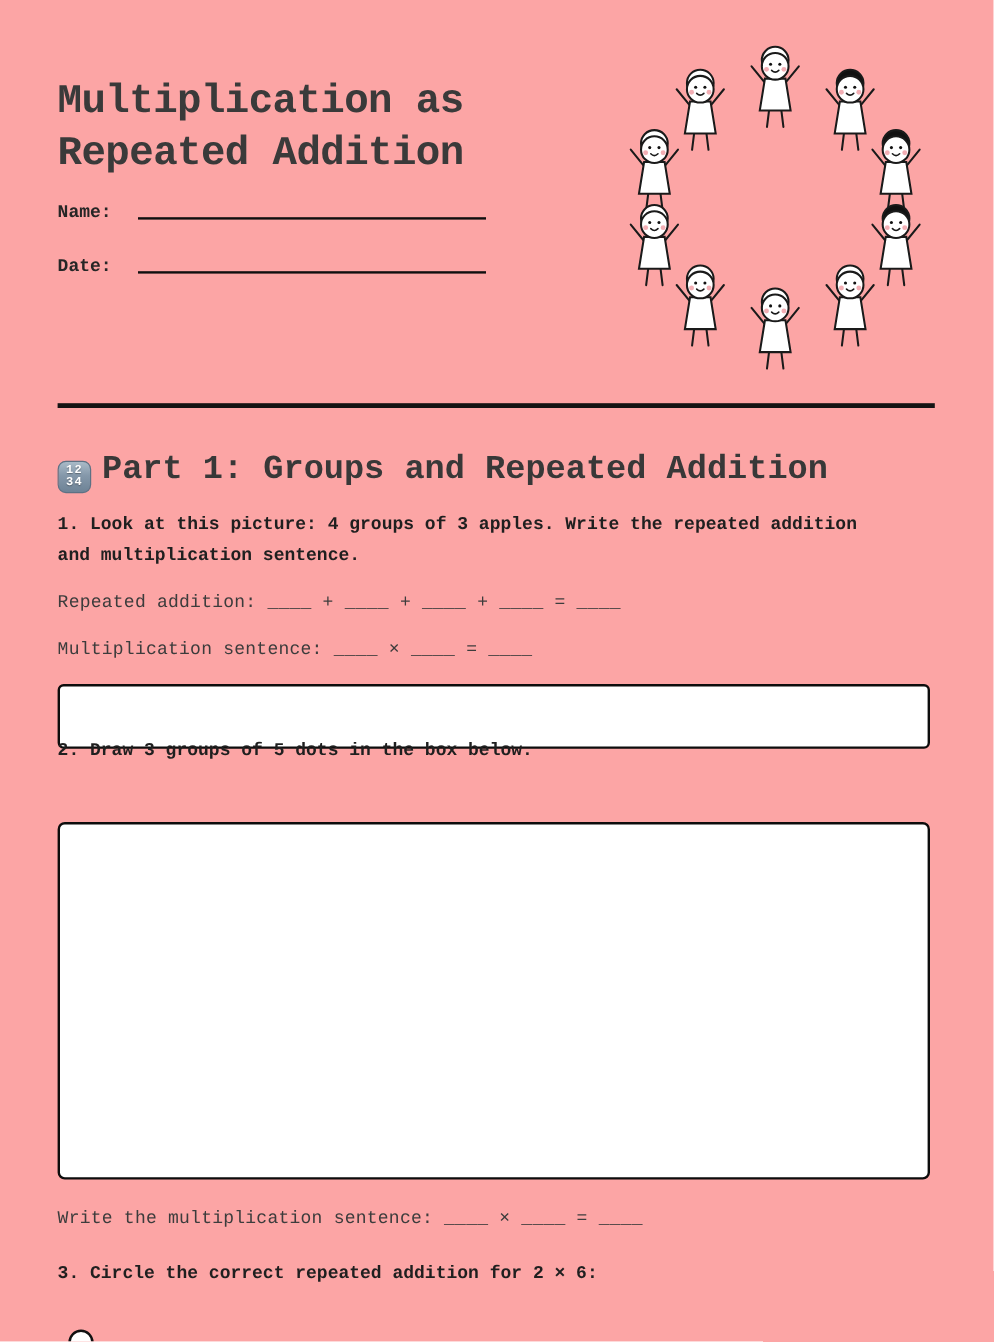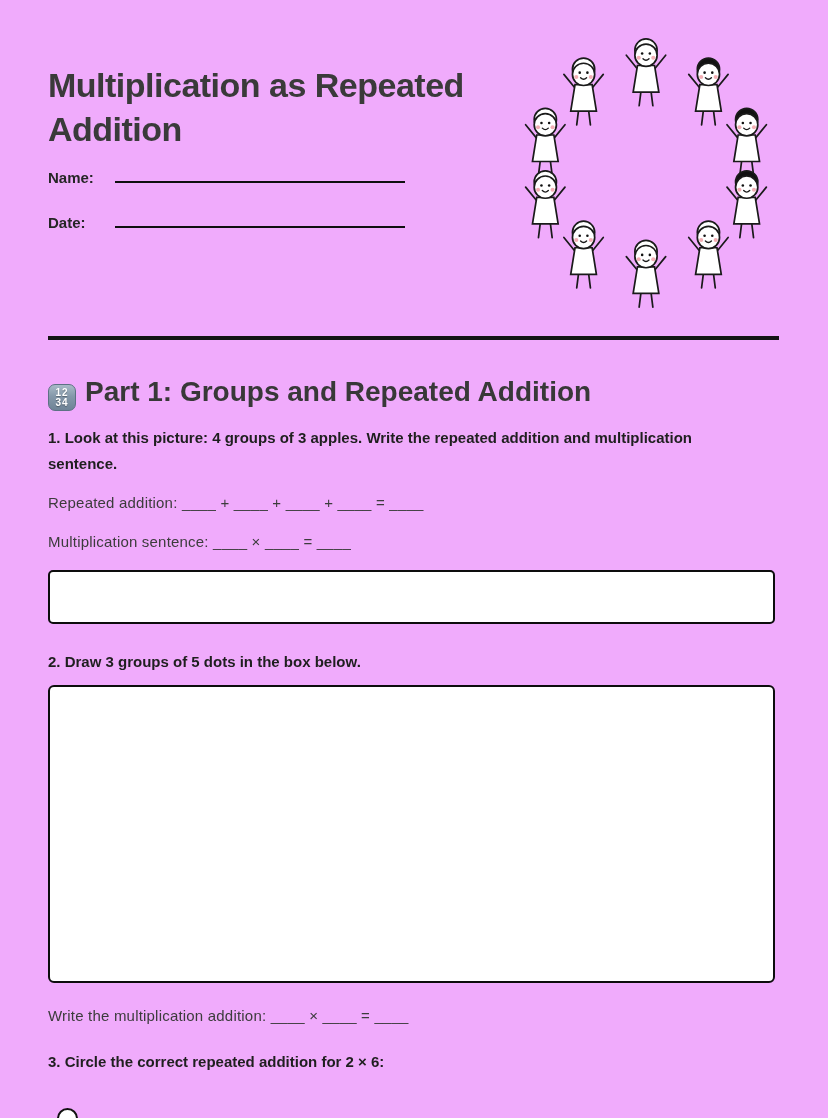--- a/index.html
+++ b/index.html
@@ -1,20 +1,20 @@
 <!DOCTYPE html>
 <html><head>
 <meta charset="utf-8">
 <style>
   html,body{margin:0;padding:0;background:#ffffff;}
   .page{
     position:relative;
     width:828px;height:1118px;
-    background:#f0abfc;
-    font-family:Liberation Sans, sans-serif;
+    background:#fca5a5;
+    font-family:Liberation Mono, monospace;
     color:#262626;
     overflow:hidden;
   }
   .title{
     position:absolute;left:48px;top:40px;width:480px;
     font-size:34px;font-weight:700;line-height:44px;
     color:#3a3a3a;letter-spacing:-0.5px;
   }
   .field-label{
     position:absolute;left:48px;
@@ -114,23 +114,23 @@
     <div class="part-title">Part 1: Groups and Repeated Addition</div>
   </div>
 
   <div class="q-bold" style="top:425px;width:676px;">1. Look at this picture: 4 groups of 3 apples. Write the repeated addition and multiplication sentence.</div>
 
   <div class="blank-line" style="top:533px;">Multiplication sentence: ____ × ____ = ____</div>
   <div class="blank-line" style="top:494px;">Repeated addition: ____ + ____ + ____ + ____ = ____</div>
 
   <div class="answer-box box-q1"></div>
 
-  <div class="q-bold" style="top:649px;">2. Draw 3 groups of 5 dots in the box below.</div>
+  <div class="q-bold" style="top:613px;">2. Draw 3 groups of 5 dots in the box below.</div>
 
   <div class="answer-box box-q2"></div>
 
-  <div class="blank-line" style="top:1007px;">Write the multiplication addition: ____ × ____ = ____</div>
+  <div class="blank-line" style="top:1007px;">Write the multiplication sentence: ____ × ____ = ____</div>
 
   <div class="q-bold" style="top:1049px;">3. Circle the correct repeated addition for 2 × 6:</div>
 
   <div class="option-circle"></div>
 
 </div>
 
 </body></html>

